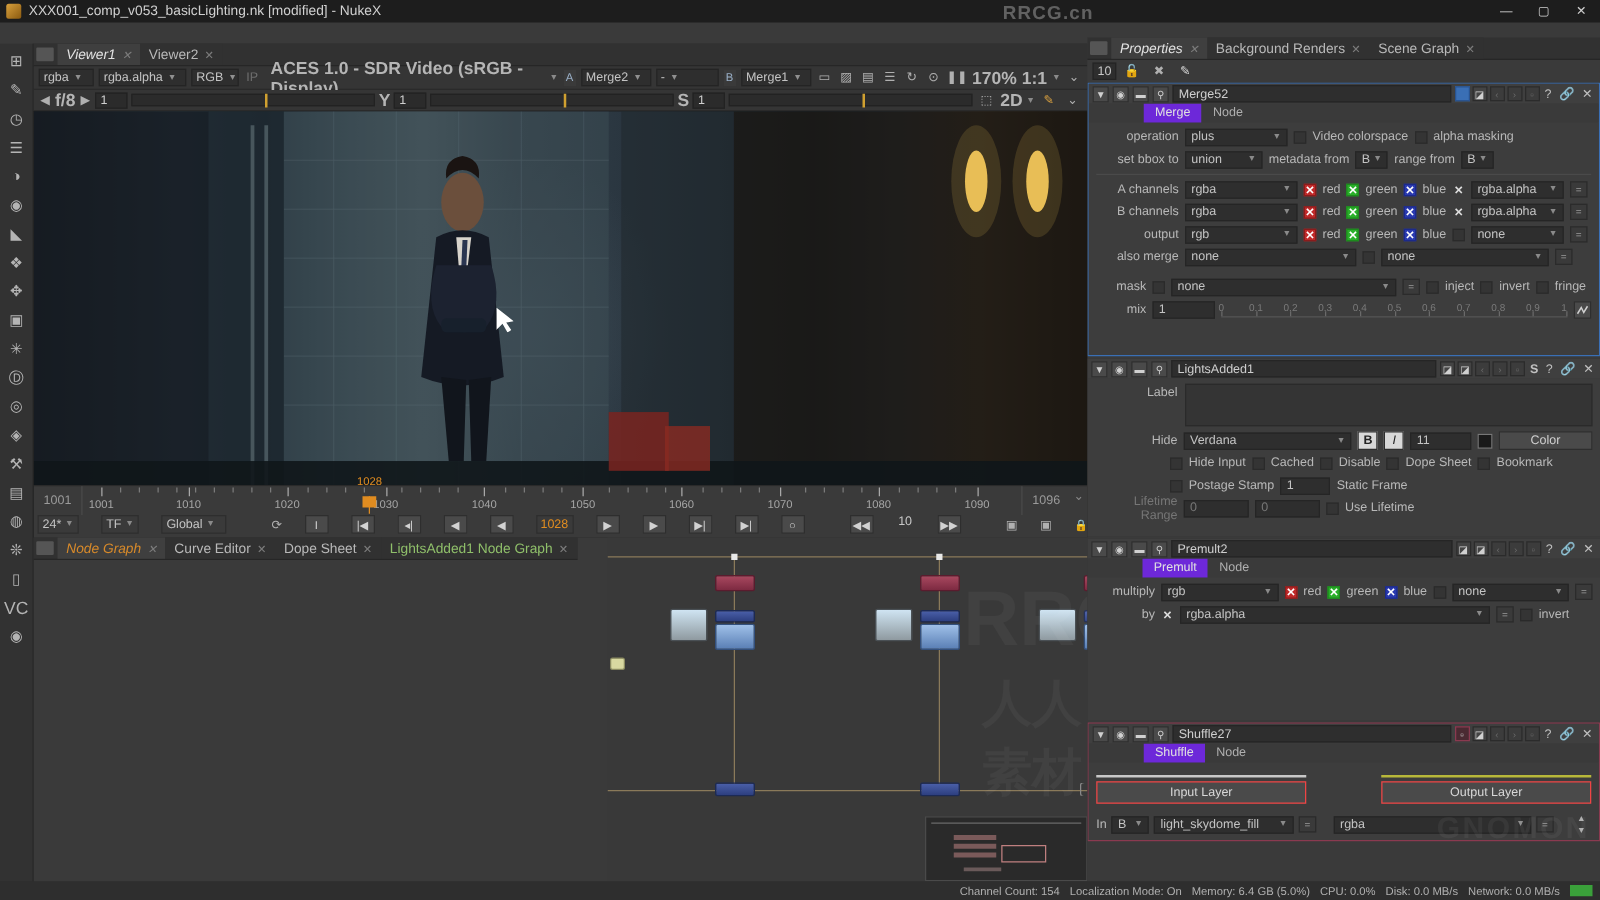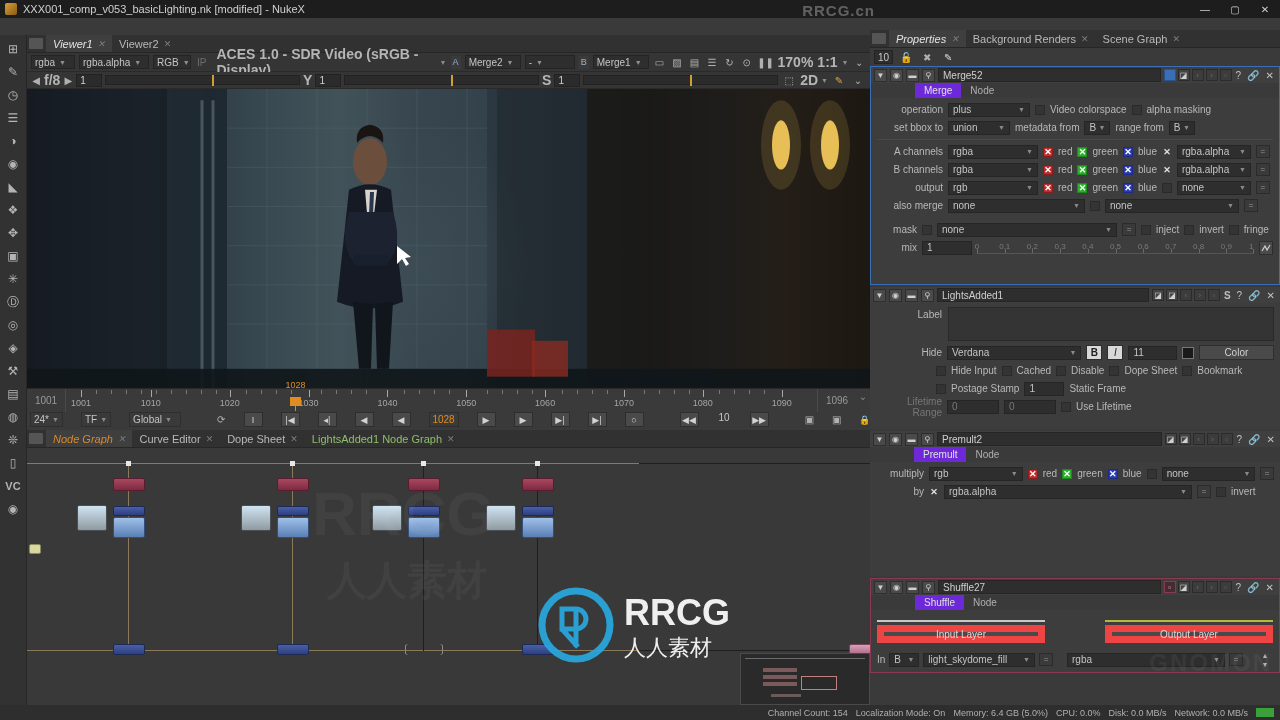--- a/index.html
+++ b/index.html
@@ -173,21 +173,21 @@
     color: #c4c4c4; font-size: 10px;
   }
   .cur-frame { color: #e08c20; font-size: 10px; min-width: 30px; text-align:center;
      background:#3a3a3a; border:1px solid #2e2e2e; height:15px; display:flex;
      align-items:center; justify-content:center;}
   .tl-spacer { flex: 1 1 auto; }
 
   
   .nodegraph-panel {
     position: absolute; left: 27px; top: 430px; width: 843px; height: 290px;
-    background: #3a3a3a; display: flex; flex-direction: column;
+    background: #3a3a3a; display: flex; flex-direction: row; gap: 24px;
   }
   .ng-canvas {
     flex: 1 1 auto; position: relative; background: #393939; overflow: hidden;
   }
   .node {
     position: absolute; border-radius: 2px;
   }
   .node.merge { background: linear-gradient(180deg,#4a5fa8,#2d3f80); border:1px solid #1c2a55; }
   .node.red { background: linear-gradient(180deg,#a8485f,#7d2a41); border:1px solid #5a1c2e; }
   .node.read { background: linear-gradient(180deg,#cfe4f2,#8f9aa0); border:1px solid #4a5055; }
@@ -292,21 +292,21 @@
   .slider-track {
     flex: 1 1 auto; height: 12px; position: relative; border-bottom: 1px solid #555;
   }
   .slider-track .st { position:absolute; bottom:0; width:1px; height:4px; background:#6a6a6a; }
   .slider-track .sl { position: absolute; bottom: 2px; font-size:8px; color:#7a7a7a; transform:translateX(-50%);}
   .curve-btn {
     width: 14px; height: 14px; background: #4a4a4a; border:1px solid #2e2e2e;
     display:flex;align-items:center;justify-content:center;
   }
   .layer-btn {
-    flex:1 1 auto; height: 18px; background:#4a4a4a; border:7px solid #ef4444;
+    flex:1 1 auto; height: 18px; background:#4a4a4a; border:1px solid #ef4444;
     display:flex;align-items:center;justify-content:center;color:#d8d8d8;font-size:10px;
   }
   .topline { height:2px; background:#c8c8c8; }
   .topline.y { background:#b8b83a; }
 
   
   .statusbar {
     position: absolute; left: 0; right: 0; bottom: 0; height: 15px;
     background: #2e2e2e; display: flex; align-items: center; justify-content: flex-end;
     padding-right: 6px; gap: 8px; font-size: 9px; color: #b0b0b0;
@@ -349,21 +349,21 @@
     <div class="tool-ico">▣</div>
     <div class="tool-ico">✳</div>
     <div class="tool-ico">Ⓓ</div>
     <div class="tool-ico">◎</div>
     <div class="tool-ico">◈</div>
     <div class="tool-ico">⚒</div>
     <div class="tool-ico">▤</div>
     <div class="tool-ico">◍</div>
     <div class="tool-ico">❊</div>
     <div class="tool-ico">▯</div>
-    <div class="tool-ico" style="font-size:11px;font-weight:bold;">VC</div>
+    <div class="tool-ico" style="font-size:14px;font-weight:normal;">VC</div>
     <div class="tool-ico">◉</div>
   </div>
 
   <div class="viewer-panel">
 
     <div class="tabrow">
       <div class="tabgrip"></div>
       <div class="tab active">
         <span>Viewer1</span>
         <span class="x">✕</span>

